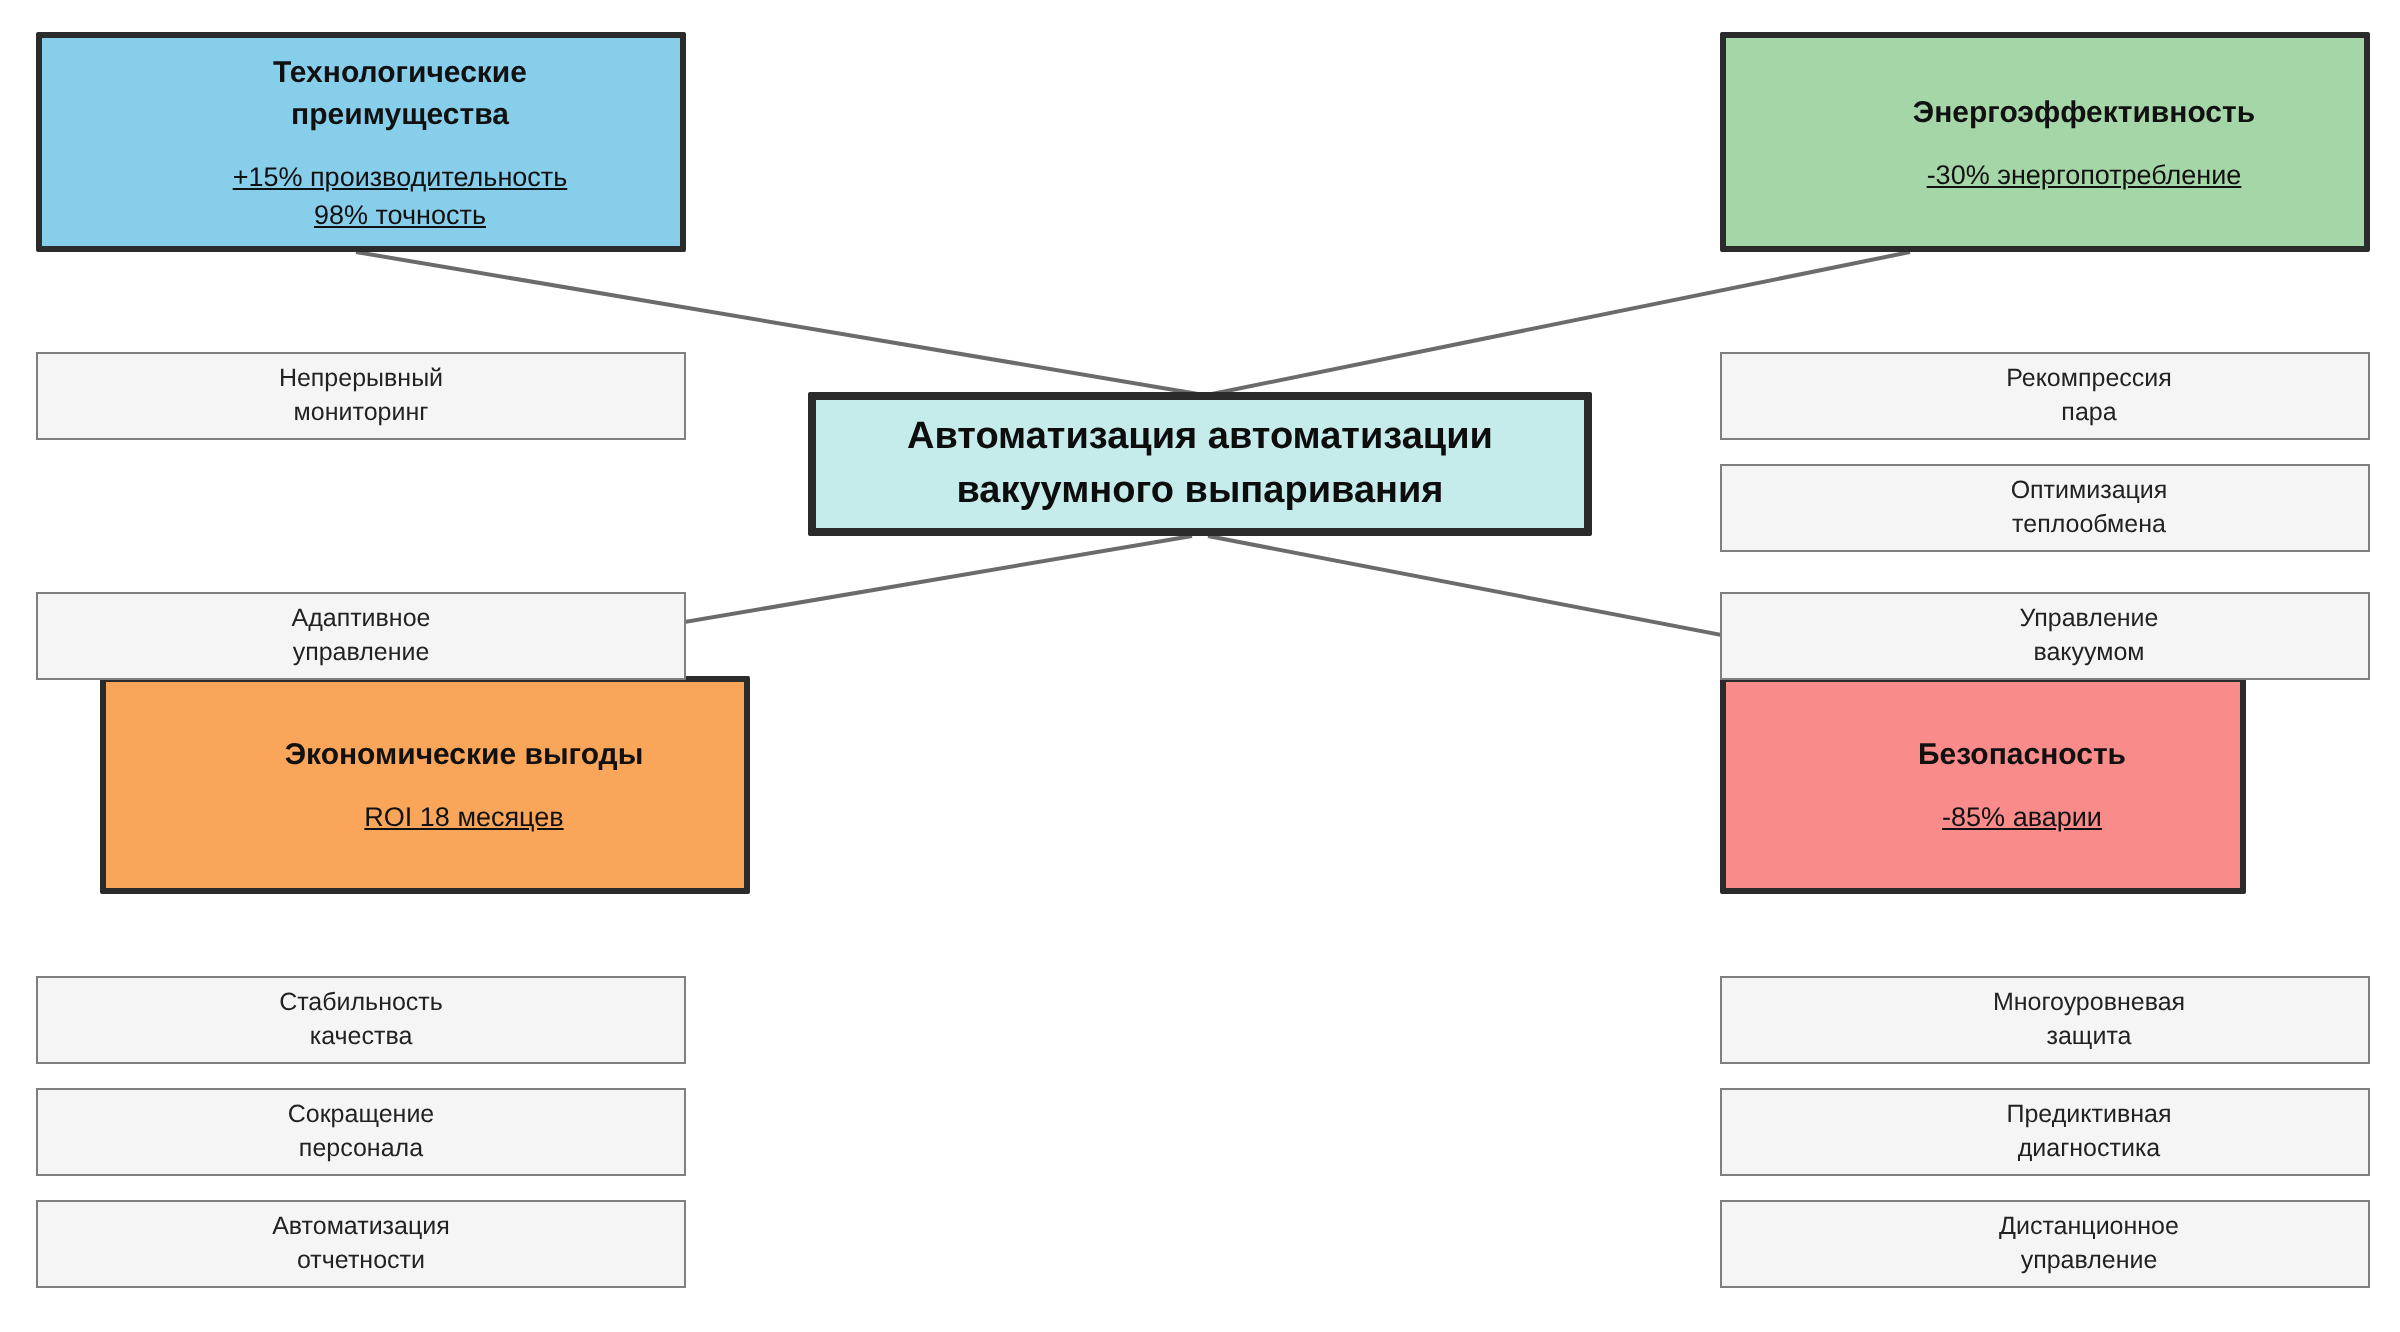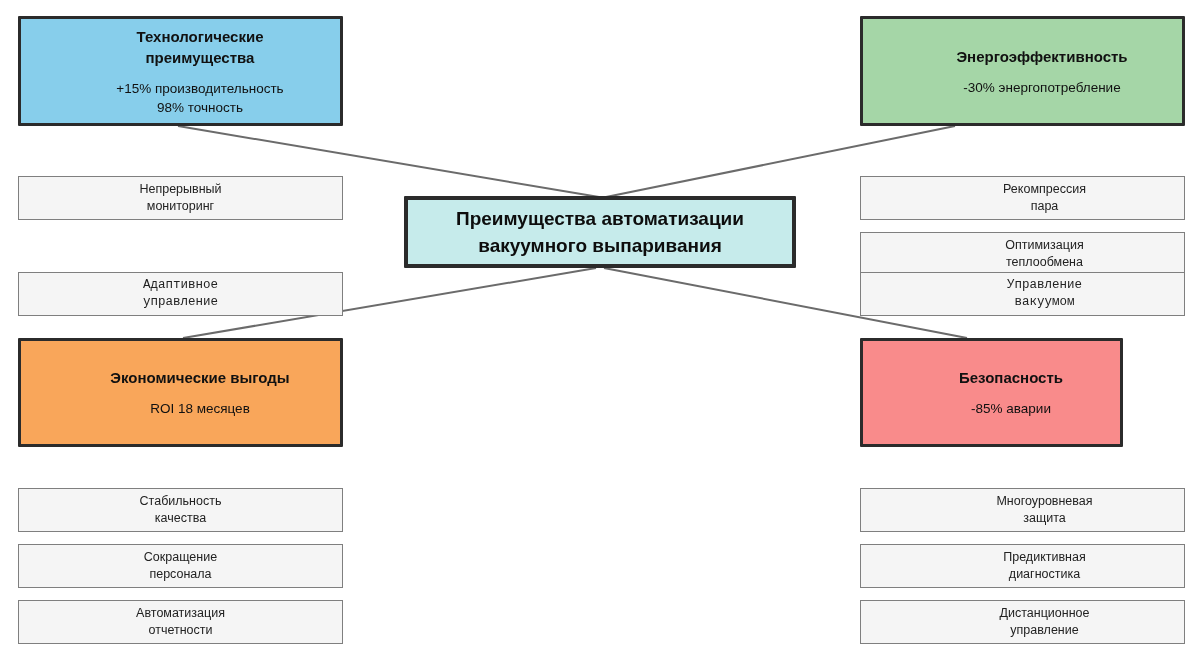--- a/index.html
+++ b/index.html
@@ -36,20 +36,21 @@
     font-weight: bold;
     font-size: 15px;
     line-height: 21px;
     color: #111111;
   }
   .branch .branch-metrics {
     font-size: 13.5px;
     line-height: 19px;
     margin-top: 11px;
     color: #111111;
+    text-decoration: underline;
   }
   .center-node {
     border: 4px solid #2b2b2b;
     border-radius: 1px;
     font-weight: bold;
     font-size: 19px;
     line-height: 27px;
     color: #0d0d0d;
   }
   .item {
@@ -62,55 +63,55 @@
   
   #node-tech     { left: 18px;  top: 16px;  width: 325px; height: 110px; }
   #node-energy   { left: 860px; top: 16px;  width: 325px; height: 110px; }
   #node-economic { left: 18px;  top: 338px; width: 325px; height: 109px; }
   #node-safety   { left: 860px; top: 338px; width: 263px; height: 109px; }
   #node-center   { left: 404px; top: 196px; width: 392px; height: 72px;  }
   .col-left  { left: 18px;  width: 325px; height: 44px; }
   .col-right { left: 860px; width: 325px; height: 44px; padding-left: 44px; }
   .row1 { top: 176px; }
   .row2 { top: 232px; }
-  .row3 { top: 272px; font-family: Liberation Mono, monospace; }
+  .row3 { top: 296px; }
   .row4 { top: 488px; }
   .row5 { top: 544px; }
   .row6 { top: 600px; }
 </style>
 </head>
 <body>
 
 <div class="canvas">
 
   <svg class="edges" viewBox="0 0 1200 666">
     <line x1="178" y1="126" x2="599" y2="197" stroke-width="2" stroke="#6b6b6b"></line>
     <line x1="955" y1="126" x2="606" y2="197" stroke-width="2" stroke="#6b6b6b"></line>
     <line x1="596" y1="268" x2="183" y2="338" stroke-width="2" stroke="#6b6b6b"></line>
     <line x1="604" y1="268" x2="967" y2="338" stroke-width="2" stroke="#6b6b6b"></line>
   </svg>
 
   <div class="node center-node" id="node-center" style="background-color: rgb(198, 235, 235);">
-    <span>Преимущества автоматизации
+    <span>Автоматизация автоматизации
 вакуумного выпаривания</span>
   </div>
 
   <div class="node branch" id="node-tech" style="background-color: rgb(135, 206, 235);">
     <span class="branch-title">Технологические
 преимущества</span>
     <span class="branch-metrics">+15% производительность
 98% точность</span>
   </div>
 
   <div class="node branch" id="node-energy" style="background-color: rgb(165, 214, 167);">
     <span class="branch-title">Энергоэффективность</span>
     <span class="branch-metrics">-30% энергопотребление</span>
   </div>
 
-  <div class="node branch" id="node-economic" style="background-color: rgb(249, 166, 90);">
+  <div class="node branch" id="node-economic" style="background-color: rgb(249, 166, 90); margin-left: 32px;">
     <span class="branch-title">Экономические выгоды</span>
     <span class="branch-metrics">ROI 18 месяцев</span>
   </div>
 
   <div class="node branch" id="node-safety" style="background-color: rgb(249, 139, 139);">
     <span class="branch-title">Безопасность</span>
     <span class="branch-metrics">-85% аварии</span>
   </div>
 
   <div class="node item col-left row1">

